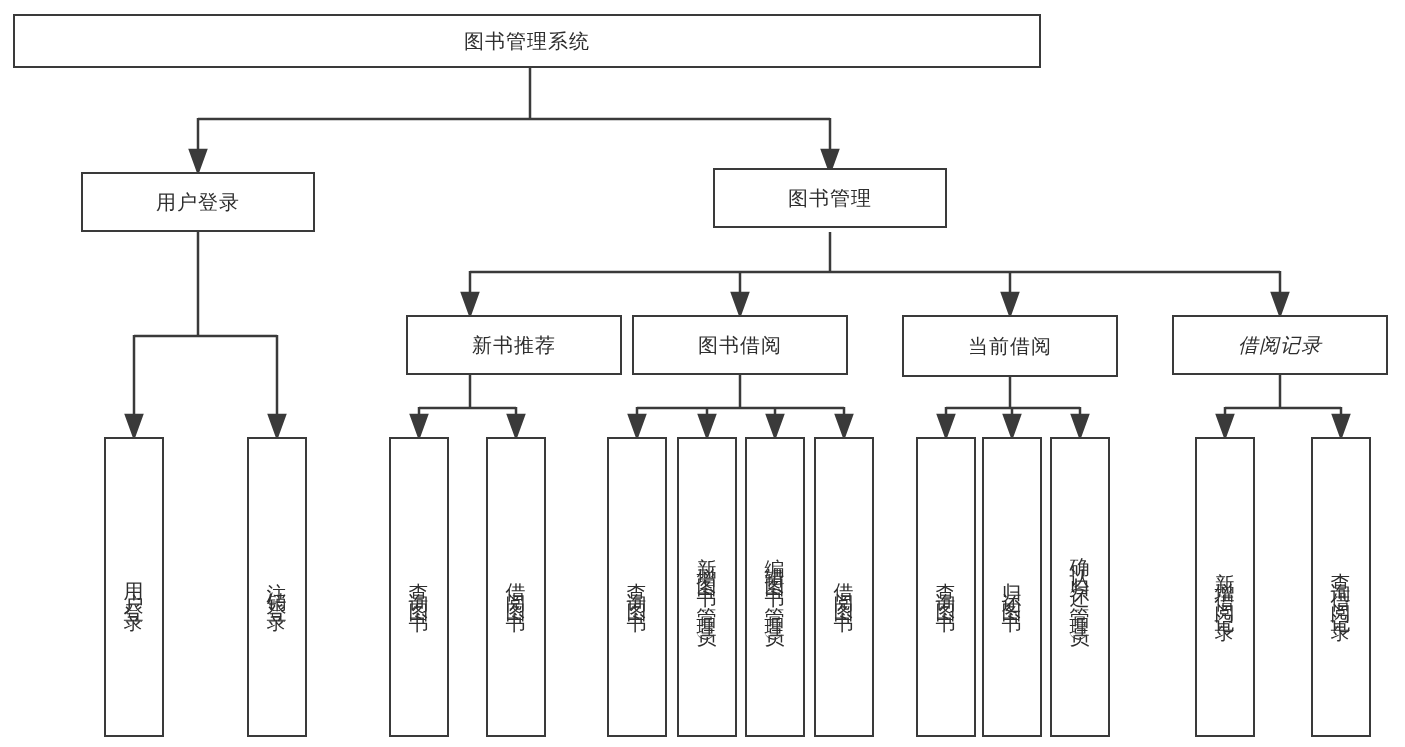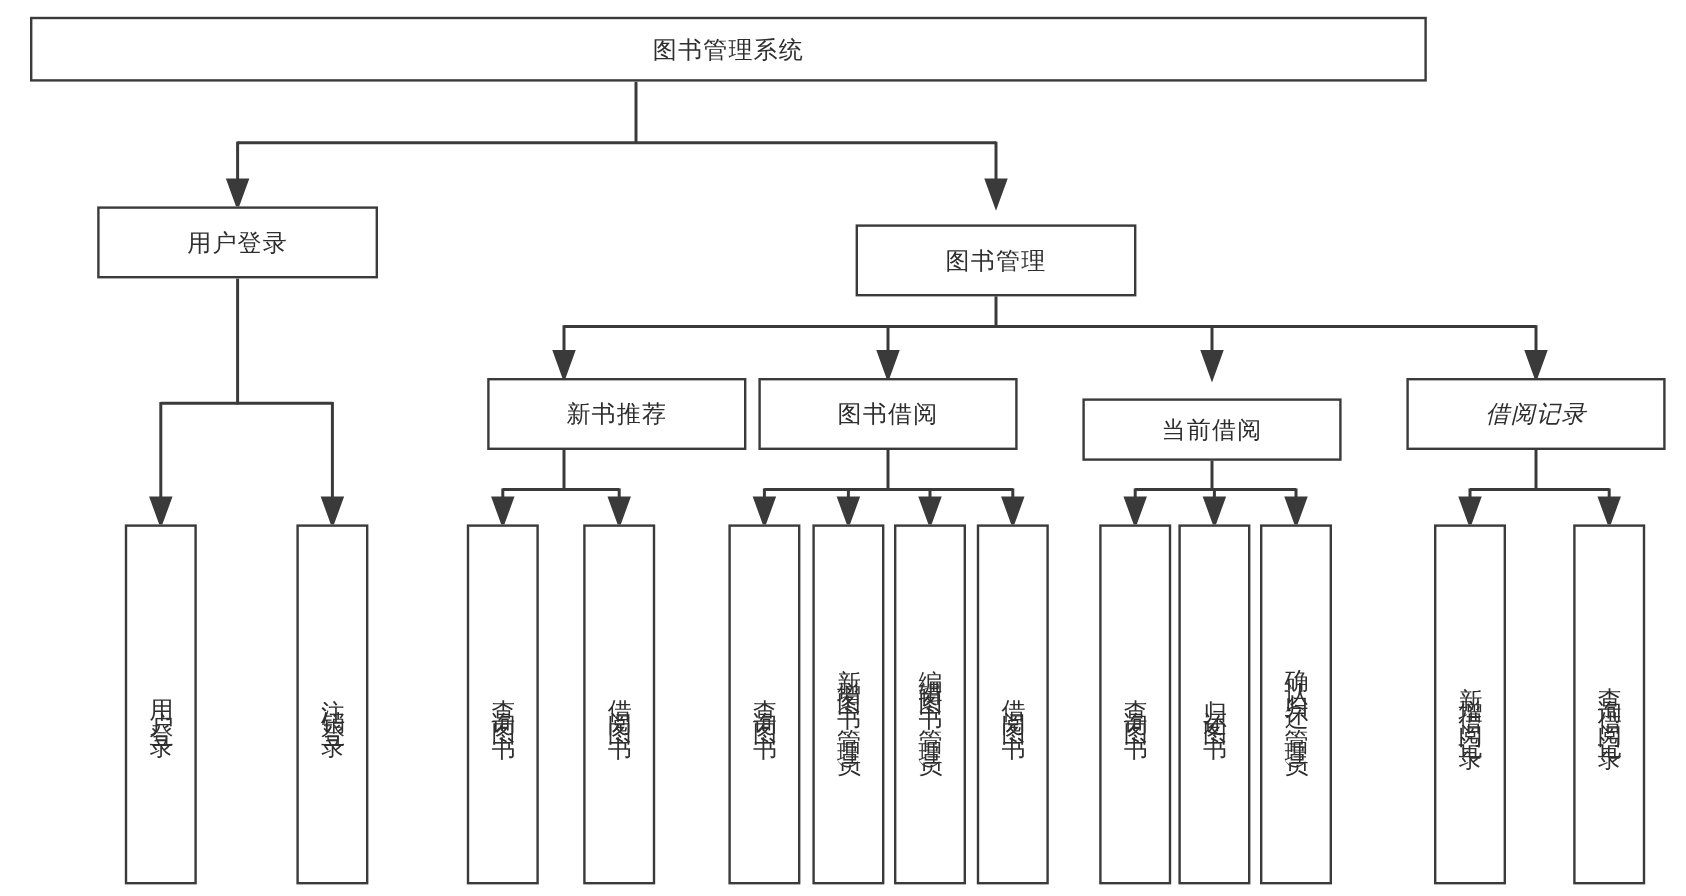--- a/index.html
+++ b/index.html
@@ -85,38 +85,38 @@
 
       <line x1="1280" y1="375" x2="1280" y2="409"></line>
       <line x1="1225" y1="408" x2="1341" y2="408"></line>
       <line x1="1225" y1="407" x2="1225" y2="430"></line>
       <polygon points="1217,415 1233,415 1225,437"></polygon>
       <line x1="1341" y1="407" x2="1341" y2="430"></line>
       <polygon points="1333,415 1349,415 1341,437"></polygon>
     </g>
   </svg>
 
-  <div class="node hnode" style="left:13px;top:14px;width:1164px;height:54px;margin-left:12px;">
+  <div class="node hnode" style="left:13px;top:14px;width:1028px;height:54px;">
     <span>图书管理系统</span>
   </div>
 
   <div class="node hnode" style="left:81px;top:172px;width:234px;height:60px;">
     <span>用户登录</span>
   </div>
-  <div class="node hnode" style="left:713px;top:187px;width:234px;height:60px;">
+  <div class="node hnode" style="left:713px;top:168px;width:234px;height:60px;">
     <span>图书管理</span>
   </div>
 
   <div class="node hnode" style="left:362px;top:315px;width:216px;height:60px;margin-left:44px;">
     <span>新书推荐</span>
   </div>
   <div class="node hnode" style="left:632px;top:315px;width:216px;height:60px;font-family:Liberation Serif, serif;">
     <span>图书借阅</span>
   </div>
-  <div class="node hnode" style="left:902px;top:332px;width:216px;height:52px;">
+  <div class="node hnode" style="left:902px;top:315px;width:216px;height:62px;">
     <span>当前借阅</span>
   </div>
   <div class="node hnode" style="left:1172px;top:315px;width:216px;height:60px;font-style:italic;">
     <span>借阅记录</span>
   </div>
 
   <div class="node leaf" style="left:104px;top:437px;width:60px;height:300px;">
     <span>用户登录</span>
   </div>
   <div class="node leaf" style="left:247px;top:437px;width:60px;height:300px;">

